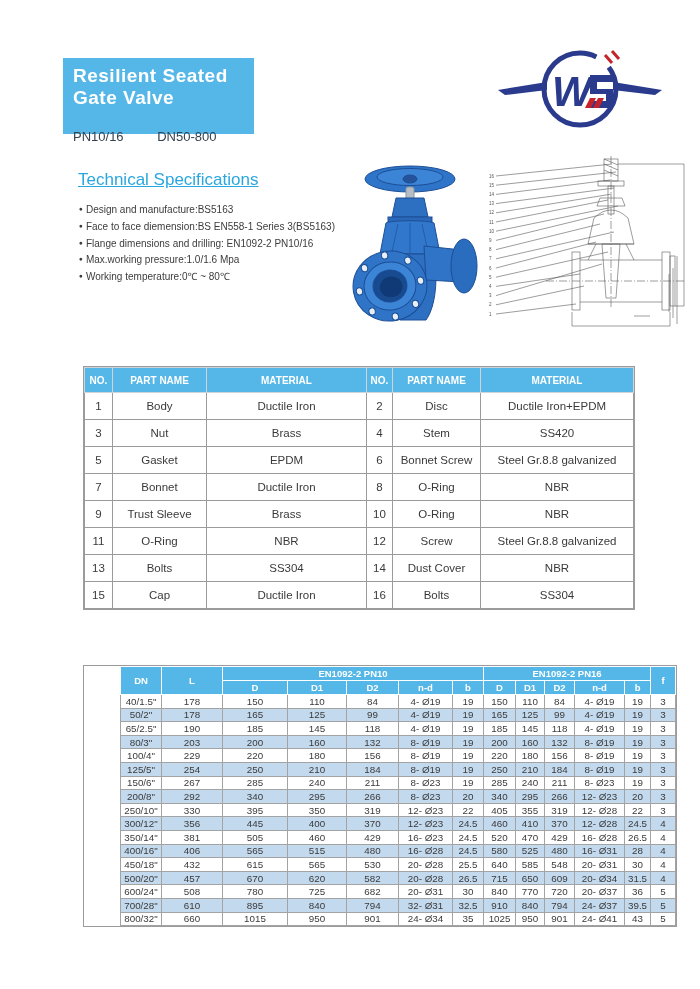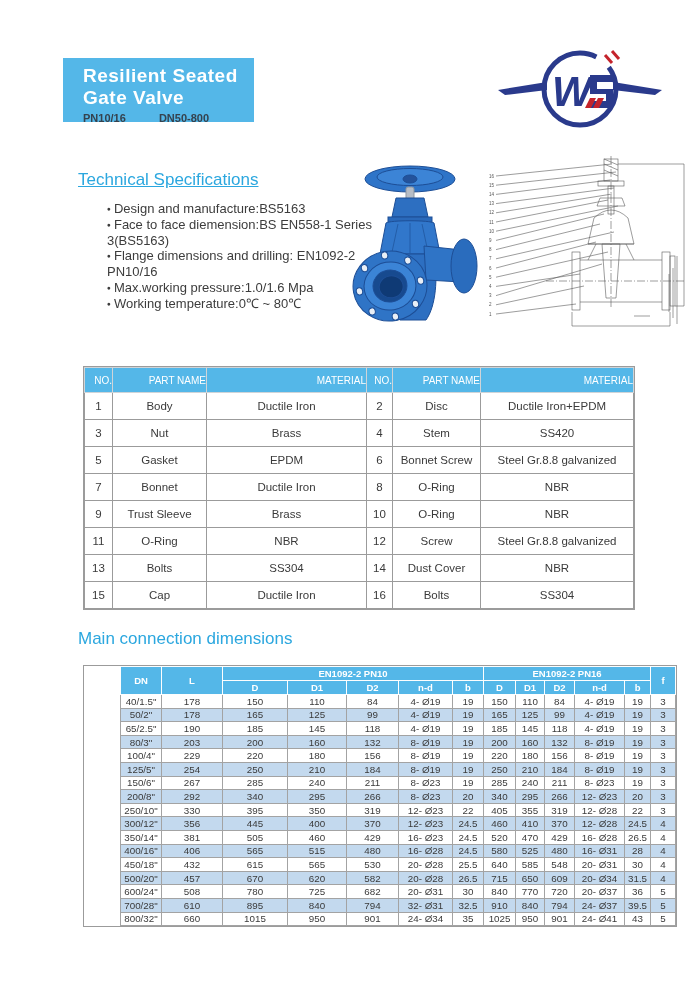--- a/index.html
+++ b/index.html
@@ -1,55 +1,55 @@
 <!DOCTYPE html>
 <html style="--accent: #54B7E8; --heading: #2BA7DF; --alt: #C3D9EE; --navy: #2A3A8C; --red: #C4232B;"><head>
 <meta charset="utf-8">
 <style>
   html,body{margin:0;padding:0;background:#ffffff;}
   body{font-family:"Liberation Sans", sans-serif; color:#3a3a3a;}
   .page{position:relative;width:700px;height:989px;background:#fff;overflow:hidden;}
 
   
-  .title-block{position:absolute;left:63px;top:58px;width:191px;height:64px;
-    background:var(--accent);box-sizing:border-box;padding:7px 0 0 20px;}
+  .title-block{position:absolute;left:63px;top:58px;width:191px;height:76px;
+    background:var(--accent);box-sizing:border-box;padding:7px 0 0 10px;}
   .title-line{color:#fff;font-size:19px;font-weight:bold;line-height:22px;letter-spacing:.5px;}
-  .subtitle{margin-top:3px;font-size:11px;font-weight:700;color:#35424e;}
+  .subtitle{margin-top:20px;font-size:13px;font-weight:400;color:#35424e;}
   .subtitle span{margin-right:30px;}
 
   
   .logo{position:absolute;left:492px;top:42px;width:176px;text-align:center;}
   .logo svg{display:block;margin:0 auto;}
   .logo-text{margin-top:4px;font-size:15px;font-weight:bold;letter-spacing:3px;color:var(--navy);}
   .navy-s{stroke:var(--navy);} .navy-f{fill:var(--navy);} .red-s{stroke:var(--red);} .red-f{fill:var(--red);}
 
   
   .sect{position:absolute;left:78px;font-size:17px;font-weight:500;color:var(--heading);}
   .sect.tech{top:170px;text-decoration:underline;} .sect.comp{top:332px;} .sect.dims{top:629px;}
 
   
   .specs{position:absolute;left:79px;top:201px;width:300px;list-style:none;margin:0;padding:0;}
-  .specs li{font-size:13px;line-height:15.8px;color:#3c3c3c;margin-left:28px;}
+  .specs li{font-size:10px;line-height:15.8px;color:#3c3c3c;}
   .specs li::before{content:"●";font-size:6.5px;vertical-align:2px;margin-right:3px;color:#3c3c3c;}
 
   
   .valve-photo{position:absolute;left:350px;top:160px;}
   .valve-drawing{position:absolute;left:484px;top:156px;}
   .valve-drawing line,.valve-drawing path,.valve-drawing rect,.valve-drawing polyline,.valve-drawing circle
     {stroke:#5a5a5a;stroke-width:.6;fill:none;}
   .valve-drawing .co{font-size:4.5px;fill:#555;stroke:none;}
   .valve-drawing .cl{stroke-dasharray:8 2 1 2;}
 
   
   .tbl-wrap{position:absolute;left:83px;border:1px solid #9b9b9b;}
   .tbl-wrap table{border-collapse:collapse;table-layout:fixed;}
   .tbl-wrap th,.tbl-wrap td{text-align:center;vertical-align:middle;padding:0;overflow:hidden;white-space:nowrap;}
   .comp-wrap{top:366px;}
   .comp-wrap table{width:549px;}
-  .comp-wrap th{background:var(--accent);color:#fff;font-size:10px;font-weight:400;height:24px;border:1px solid #cfd4d8;text-align:right;}
+  .comp-wrap th{background:var(--accent);color:#fff;font-size:10px;font-weight:700;height:24px;border:1px solid #cfd4d8;}
   .comp-wrap td{font-size:11.5px;height:26px;border:1px solid #9b9b9b;background:#fff;}
   .dims-wrap{top:665px;padding-left:36px;}
   .dims-wrap table{width:555px;}
   .dims-wrap th{background:var(--accent);color:#fff;font-size:9.5px;font-weight:600;height:13px;border:1px solid #fdfefe;}
   .dims-wrap td{font-size:9.8px;height:12.6px;border:1px solid #a3a3a3;background:#fff;}
   .dims-wrap tr.alt td{background:var(--alt);}
 </style>
 </head>
 <body>
 
@@ -276,21 +276,20 @@
             <td>Cap</td>
             <td>Ductile Iron</td>
             <td>16</td>
             <td>Bolts</td>
             <td>SS304</td>
           </tr>
         </tbody>
     </table>
   </div>
 
-  <div class="sect dims">Main connection dimensions</div>
   <div class="tbl-wrap dims-wrap">
     <table>
       <colgroup>
           <col style="width:41px">
           <col style="width:61px">
           <col style="width:65px">
           <col style="width:59px">
           <col style="width:52px">
           <col style="width:54px">
           <col style="width:31px">

